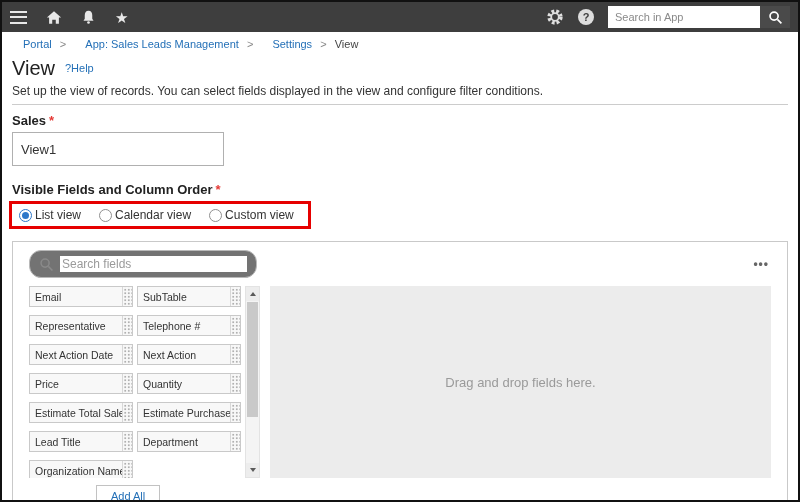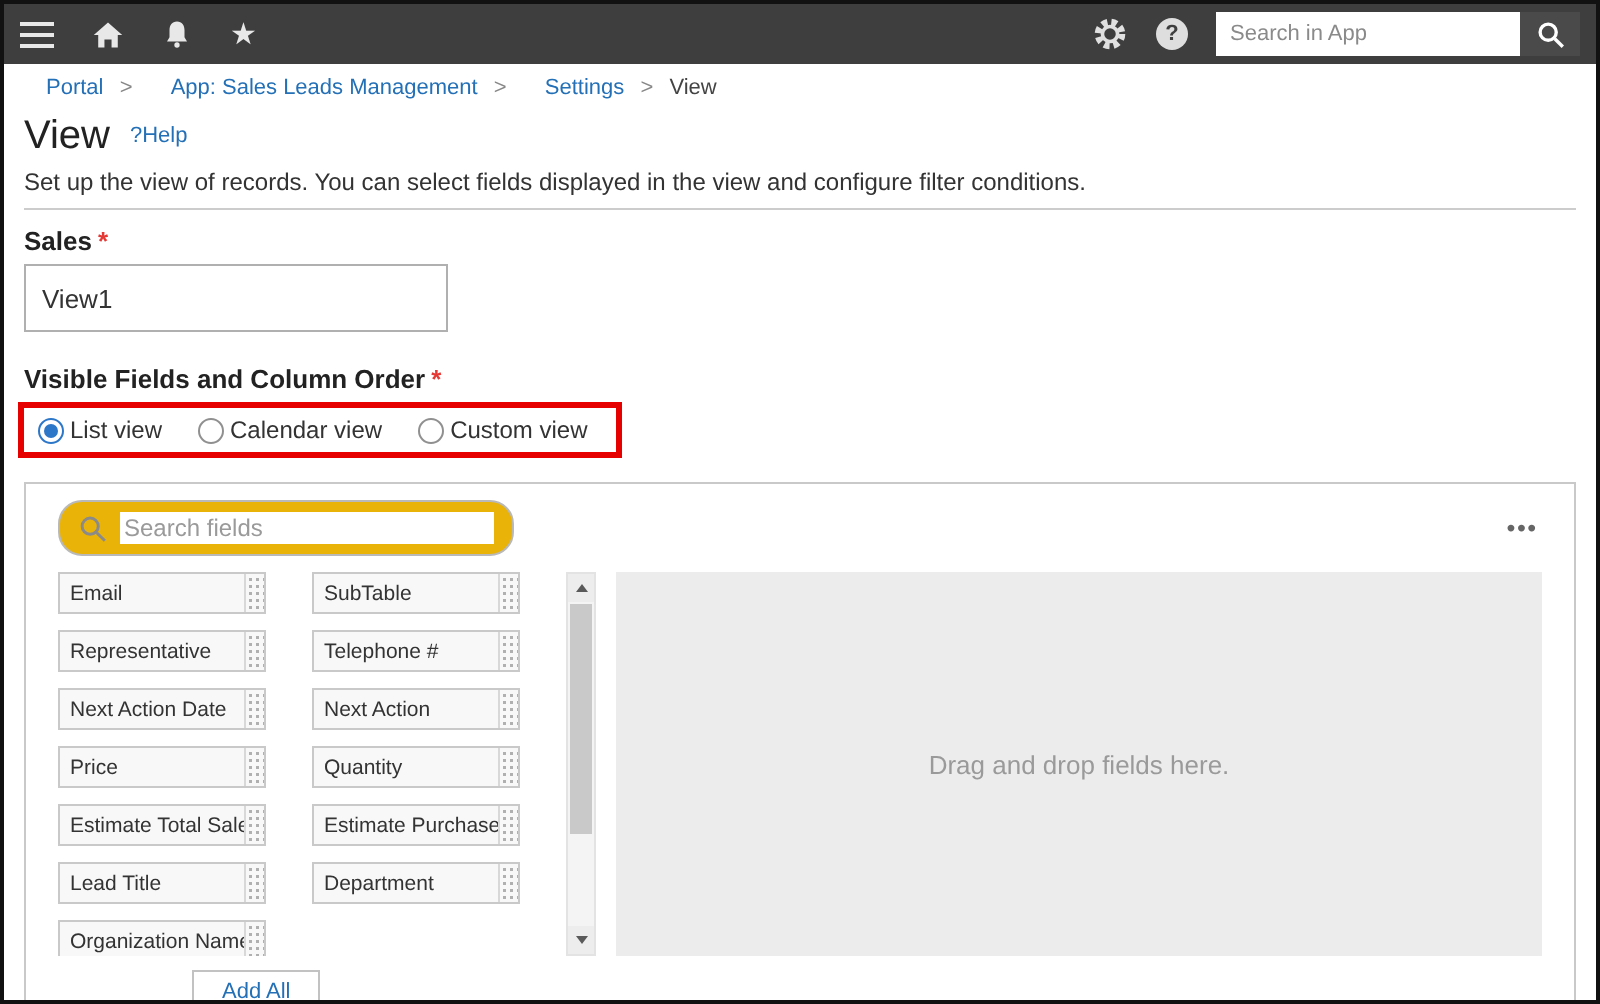--- a/index.html
+++ b/index.html
@@ -54,27 +54,27 @@
   .radio { width:13px; height:13px; border:1px solid #909090; border-radius:50%;
     background:#fff; position:relative; flex:none; }
   .radio.checked { border-color:#2d77c9; }
   .radio.checked::after { content:""; position:absolute; top:2px; left:2px;
     right:2px; bottom:2px; border-radius:50%; background:#2d77c9; }
   
   .panel { border:1px solid #c9c9c9; margin-top:12px; padding:8px 8px 6px; }
   .panel-top { display:flex; justify-content:space-between; align-items:center;
     margin-bottom:8px; padding:0 8px; }
   .field-search { display:flex; align-items:center; gap:6px; border:1px solid #b9b9b9;
-    border-radius:12px; height:26px; width:228px; padding:13px 9px; background:#eab308; }
+    border-radius:12px; height:26px; width:228px; padding:13px 9px; background:#737373; }
   .field-search input { border:none; outline:none; font-size:12px; flex:1; color:#333; }
   .field-search input::placeholder { color:#9a9a9a; }
   .options-btn { color:#666; font-size:12px; letter-spacing:1px; font-weight:bold;
     cursor:pointer; padding:0 2px; }
   .panel-body { display:flex; gap:10px; padding:0 8px; }
-  .field-cols { display:flex; gap:23px; height:192px; overflow:hidden; }
+  .field-cols { display:flex; gap:4px; height:192px; overflow:hidden; }
   .col { display:flex; flex-direction:column; gap:8px; width:104px; }
   .field-item { display:flex; align-items:stretch; height:21px; min-height:21px;
     background:#f8f8f8; border:1px solid #c9c9c9; cursor:grab; }
   .fi-label { flex:1; font-size:10.5px; color:#333; padding:4px 2px 0 5px;
     white-space:nowrap; overflow:hidden; }
   .grip { width:10px; border-left:1px solid #d8d8d8;
     background-image:radial-gradient(#b0b0b0 0.8px, transparent 1px);
     background-size:3.5px 3.5px; background-position:0.5px 1px; cursor:grab; }
   .scrollbar { width:15px; height:192px; background:#f4f4f4; position:relative;
     border:1px solid #e3e3e3; }

